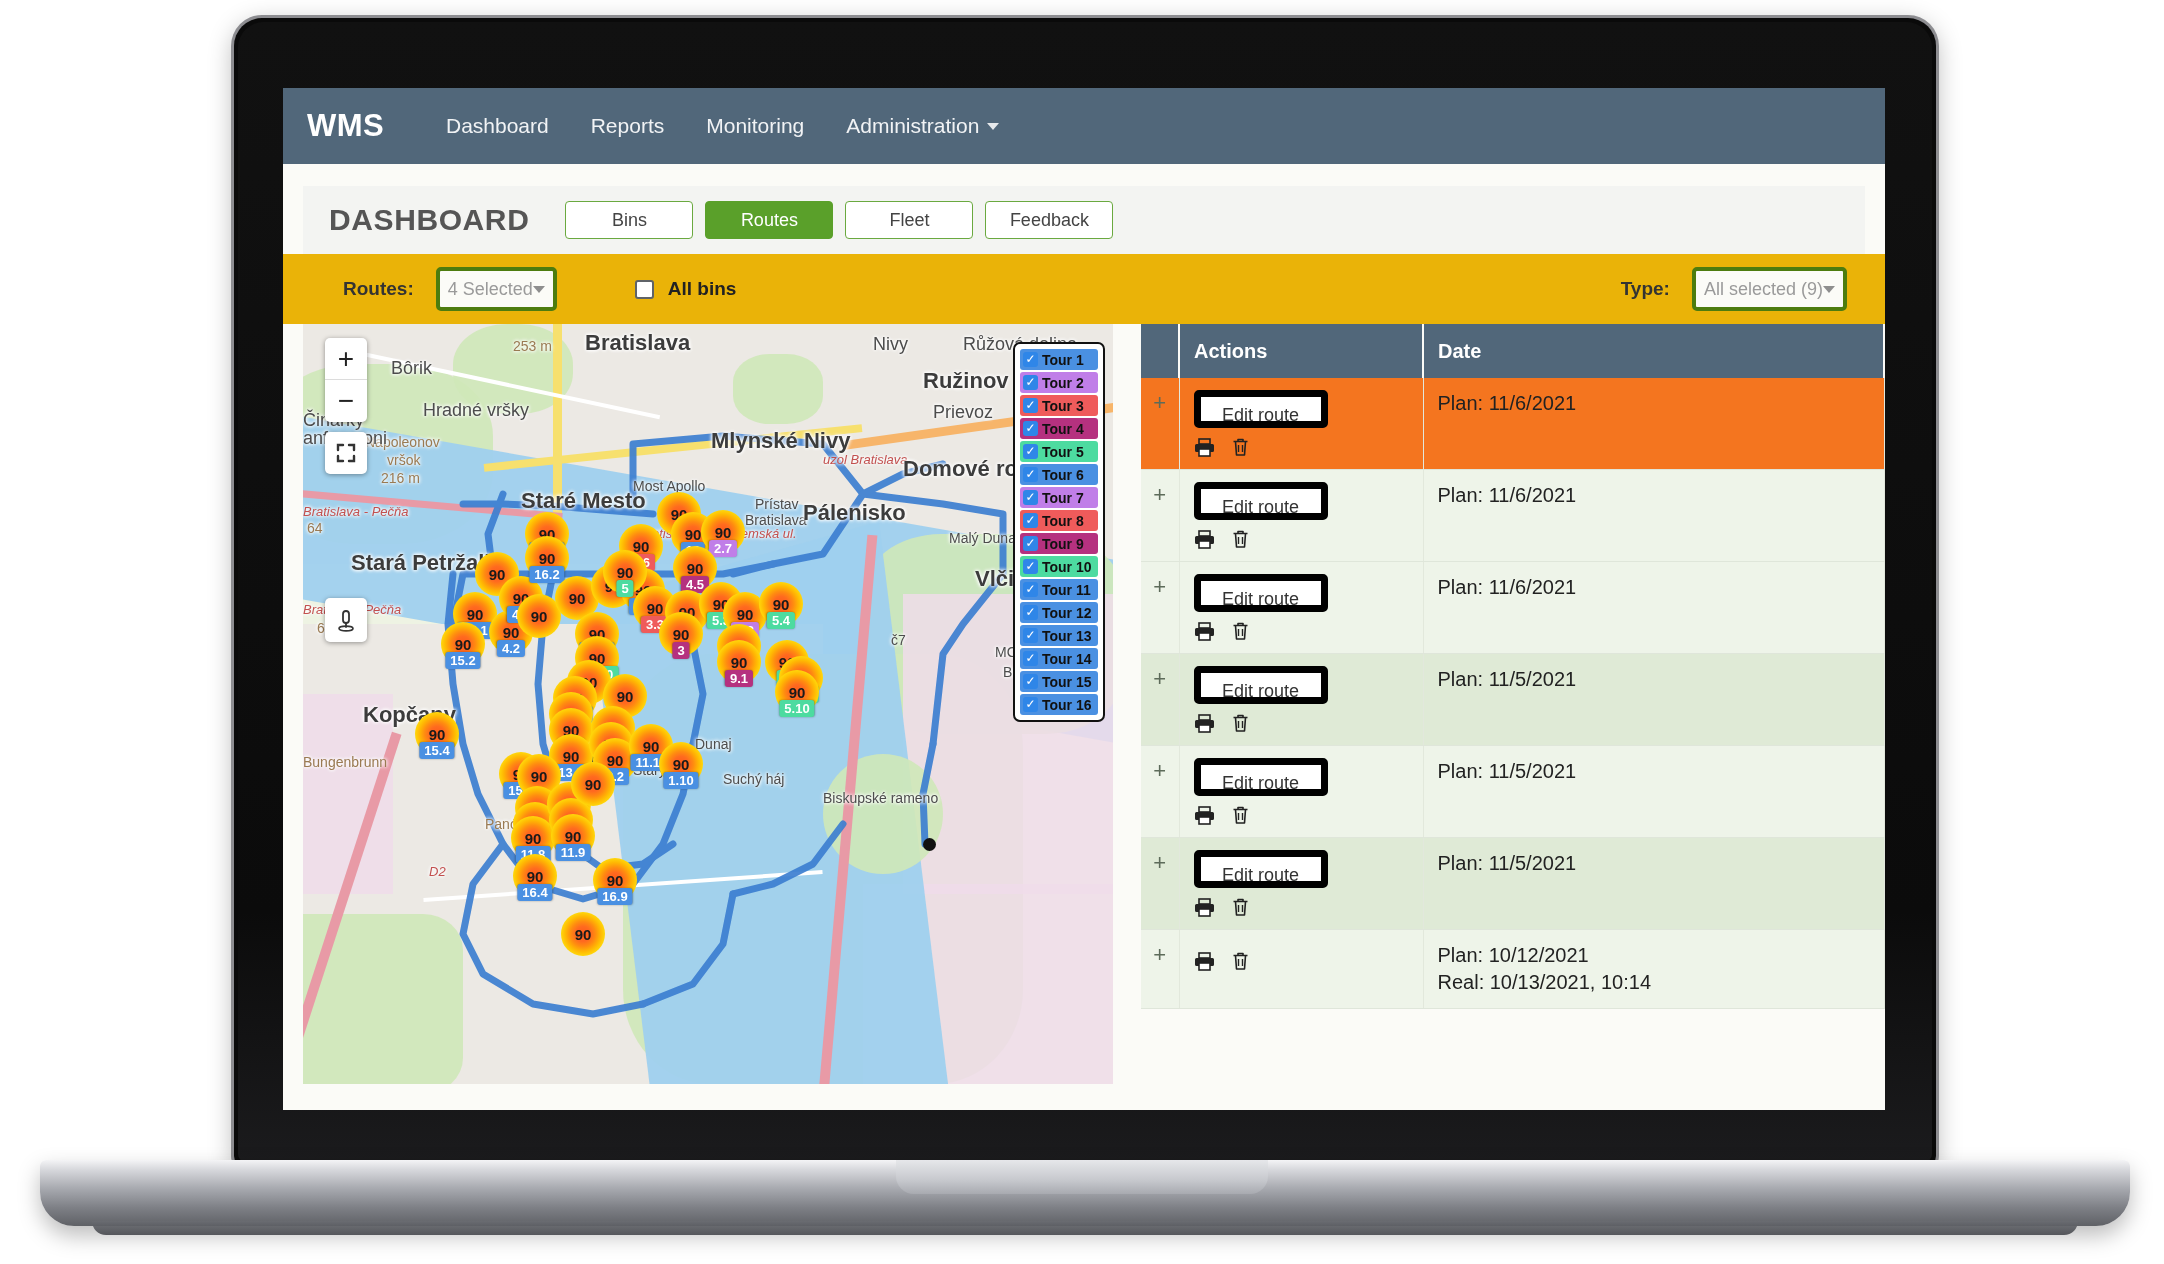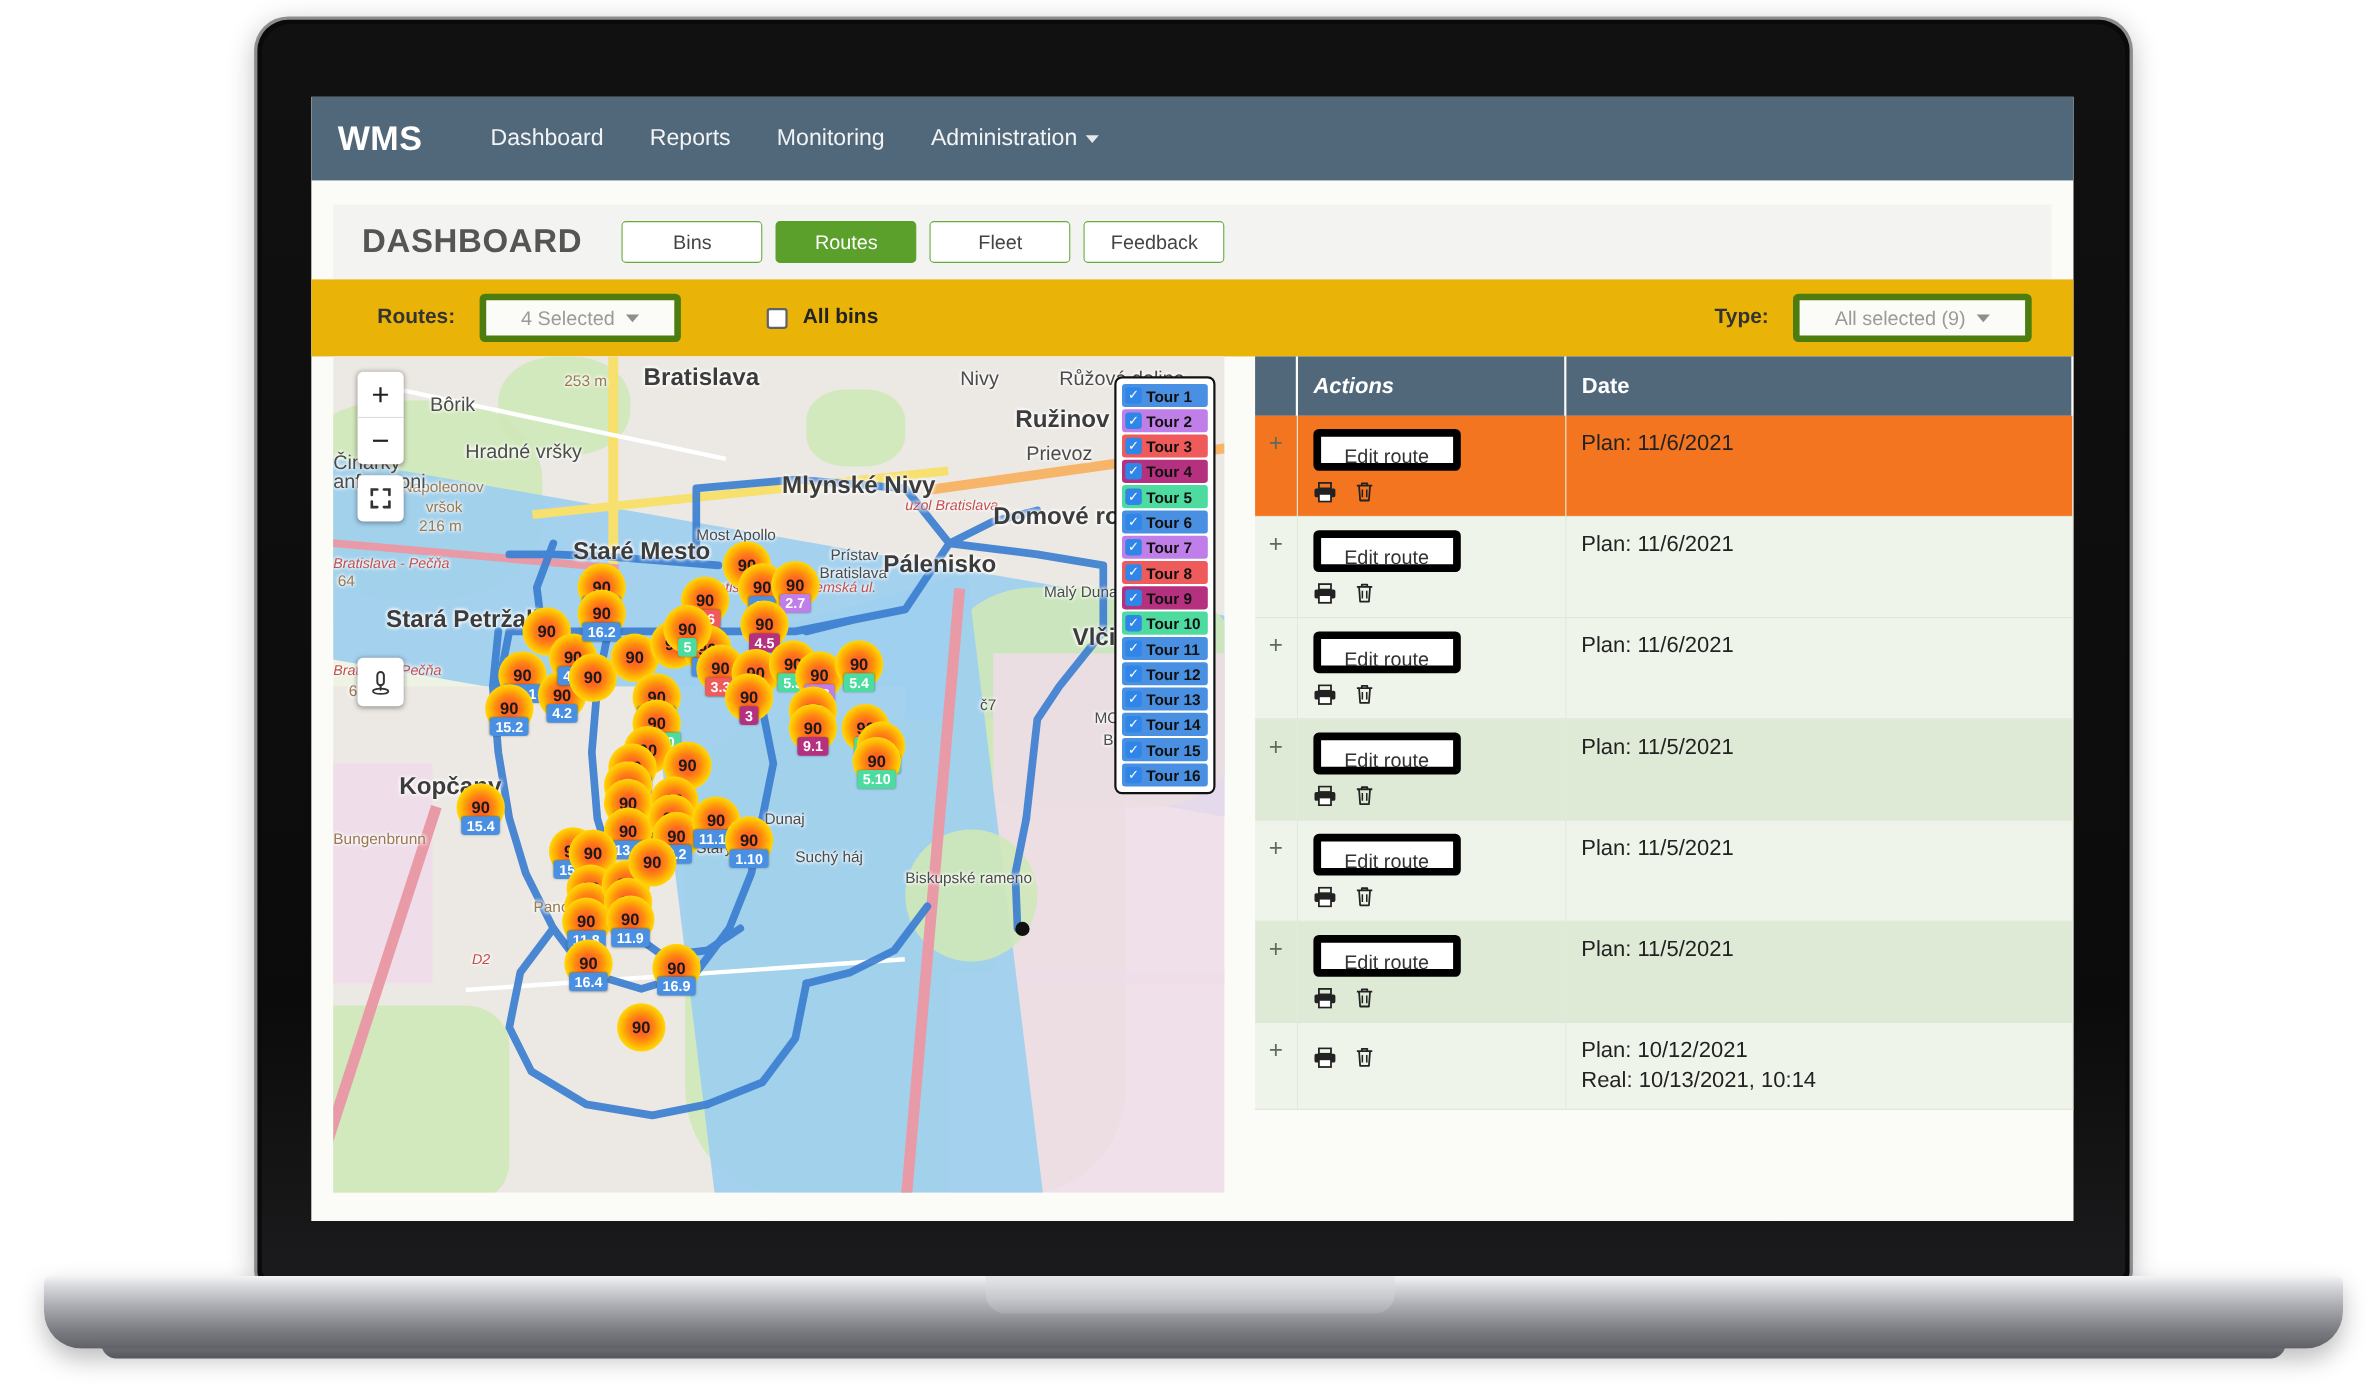--- a/index.html
+++ b/index.html
@@ -83,23 +83,23 @@
   }
   .pill.active { background: #5aa02a; border-color: #5aa02a; color: #fff; }
 
   
   #filter-bar {
     height: 70px; display: flex; align-items: center; padding: 0 38px 0 60px; gap: 22px;
     background: #eab308;
   }
   .filter-label { font-size: 19px; font-weight: 700; color: #333; }
   .dropdown {
-    min-width: 108px; height: 44px; padding: 0 32px; border: 6px solid #4d7c0f; border-radius: 5px;
+    min-width: 108px; height: 44px; padding: 0 8px; border: 4px solid #4d7c0f; border-radius: 5px;
     background: #fbfbf7; color: #9a9a9a; font-size: 18px;
-    display: flex; align-items: center; justify-content: center; gap: 10px; cursor: pointer;
+    display: flex; align-items: center; justify-content: center; cursor: pointer;
   }
   .dd-caret { width:0;height:0;border-left:6px solid transparent;border-right:6px solid transparent;border-top:7px solid #8e8e8e; }
   #allbins-wrap { display: flex; align-items: center; gap: 14px; margin-left: 56px; cursor: pointer; }
   #allbins-box { width: 19px; height: 19px; border: 2px solid #5f6368; border-radius: 3px; background: #fff; }
   #allbins-label { font-size: 19px; font-weight: 700; color: #222; }
   #type-wrap { margin-left: auto; display: flex; align-items: center; gap: 22px; }
 
   
   #content { display: flex; gap: 28px; padding: 0 0 0 20px; height: 760px; }
 
@@ -186,21 +186,21 @@
   }
   .ptab.active { background: #5aa02a; border-color: #5aa02a; color: #fff; }
 
   #routes-table { width: 100%; border-collapse: collapse; table-layout: fixed; }
   #routes-table thead th {
     background: #51677a; color: #fff; font-size: 20px; font-weight: 700;
     text-align: left; padding: 14px 14px; height: 54px;
     border-right: 2px solid #fbfbf7;
   }
   #routes-table th.col-exp { width: 38px; padding: 0; }
-  #routes-table th.col-actions { width: 244px; font-style: italic; }
+  #routes-table th.col-actions { width: 244px; }
   #routes-table td {
     vertical-align: top; padding: 12px 14px; font-size: 20px; color: #222;
     border-bottom: 1px solid #dfe6da; border-right: 1px solid #e2e8dc;
   }
   #routes-table td.exp-cell {
     width: 38px; text-align: center; color: #5d6b5a; font-size: 22px; cursor: pointer; padding: 12px 0;
   }
   tr.row-alt-a td { background: #eef4e9; }
   tr.row-alt-b td { background: #dfead6; }
   tr.row-highlight td { background: #f4751f; color: #fff; border-bottom-color: #f08a3d; border-right-color: #f79a52; }

